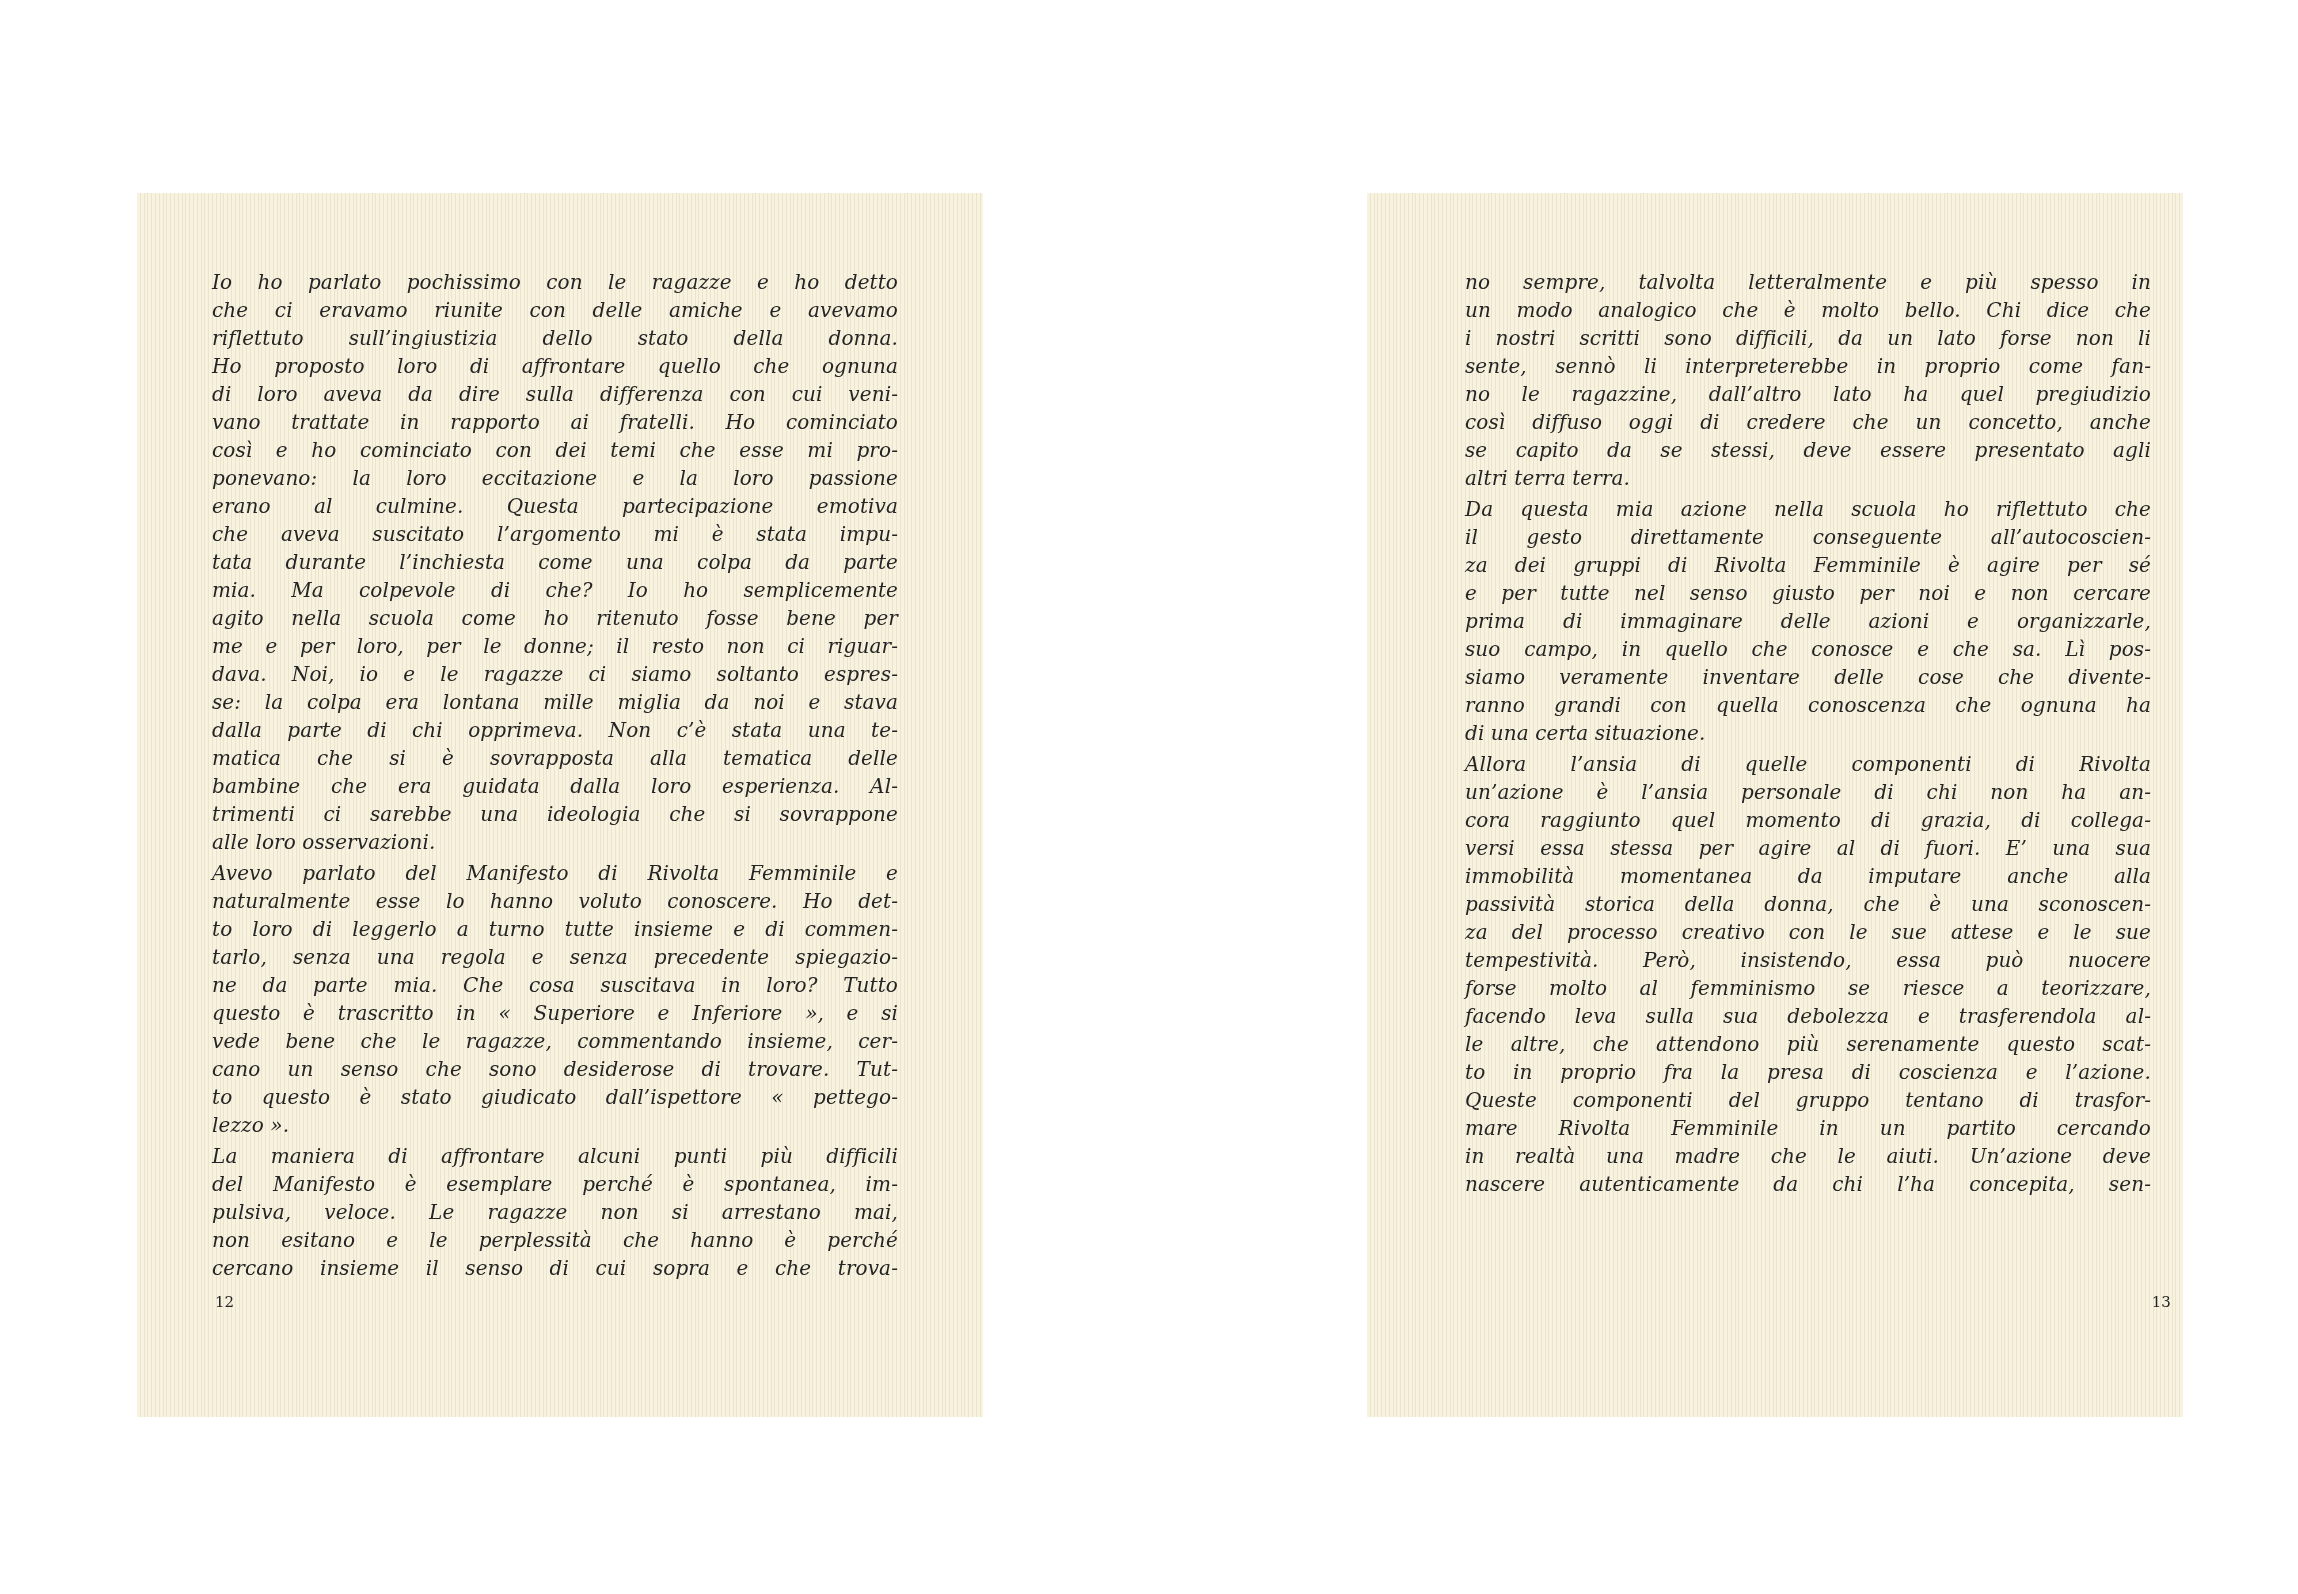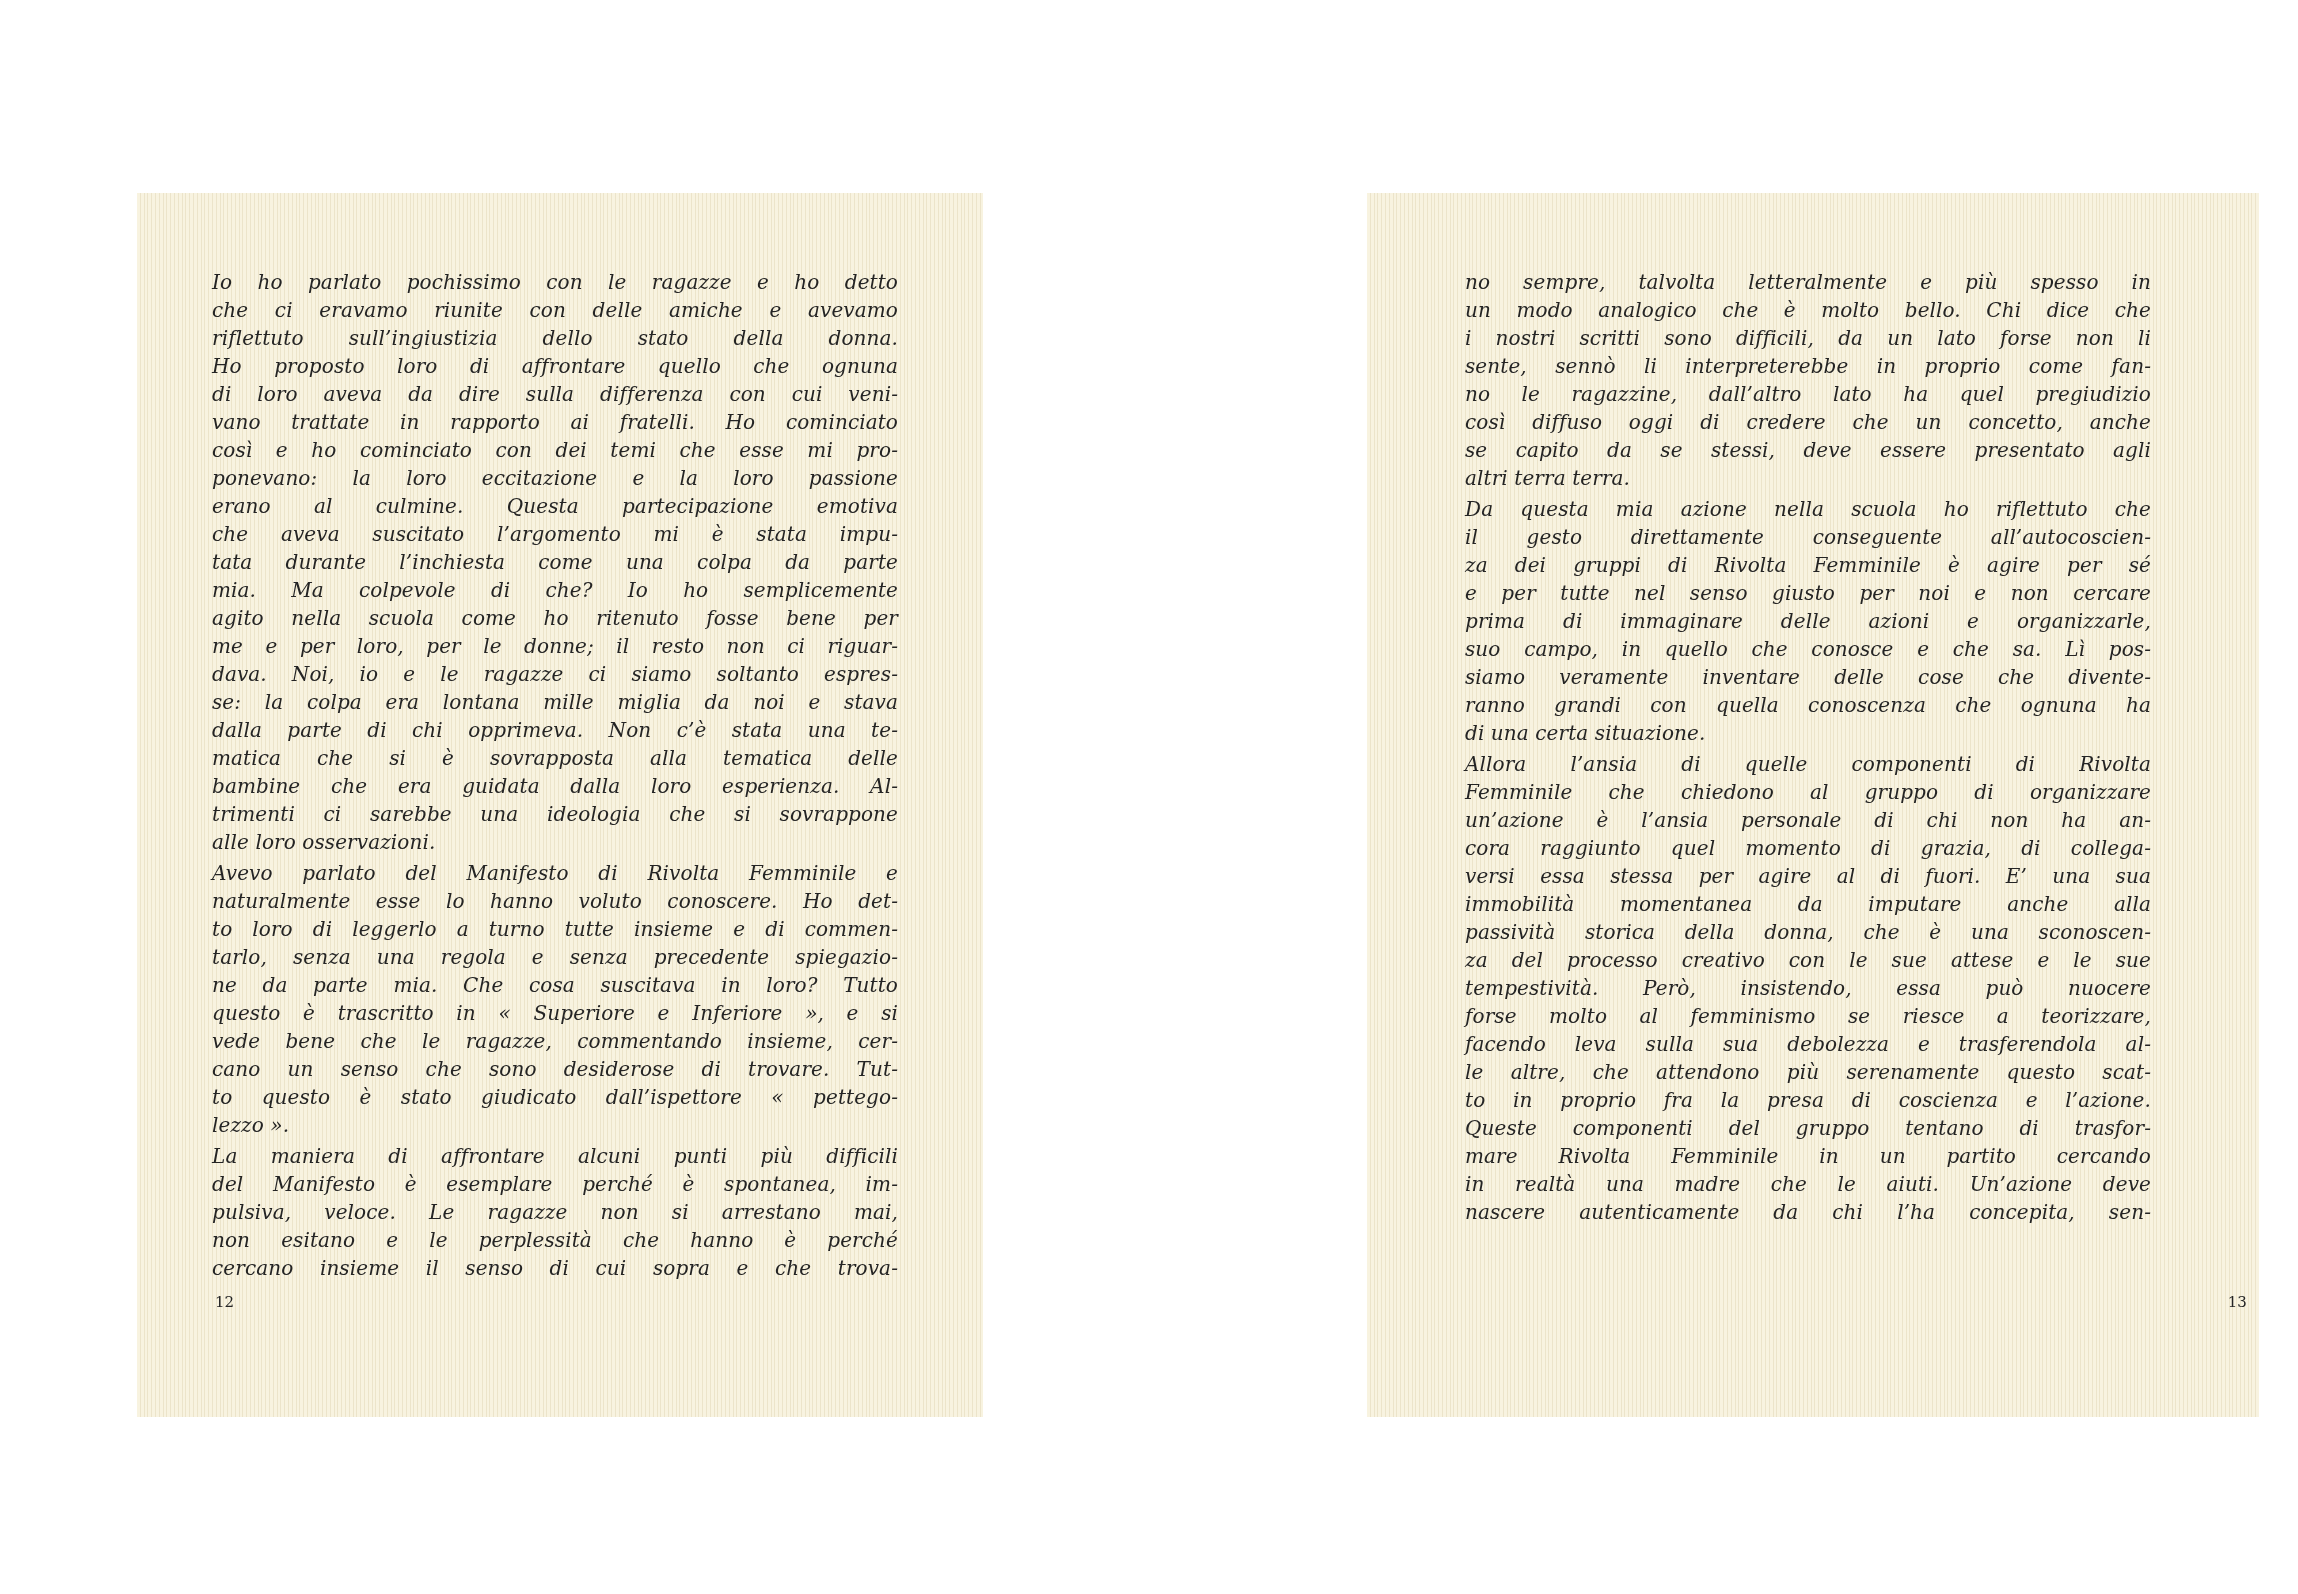--- a/index.html
+++ b/index.html
@@ -15,21 +15,21 @@
     position: absolute;
     top: 193px;
     height: 1224px;
     background: repeating-linear-gradient(
       to right,
       #f8f3e0 0px, #f8f3e0 2.8px,
       #ece4ca 2.8px, #ece4ca 3.8px
     );
   }
   .page-left  { left: 137px;  width: 846px; padding-left: 36px; }
-  .page-right { left: 1367px; width: 892px; }
+  .page-right { left: 1367px; width: 816px; }
   .text-col {
     position: absolute;
     top: 75px;
     width: 686px;
     font-style: italic;
     font-size: 20px;
     line-height: 28px;
     color: #242424;
     letter-spacing: 0.1px;
   }
@@ -119,21 +119,20 @@
           <div class="line just">za dei gruppi di Rivolta Femminile è agire per sé</div>
           <div class="line just">e per tutte nel senso giusto per noi e non cercare</div>
           <div class="line just">prima di immaginare delle azioni e organizzarle,</div>
           <div class="line just">suo campo, in quello che conosce e che sa. Lì pos-</div>
           <div class="line just">siamo veramente inventare delle cose che divente-</div>
           <div class="line just">ranno grandi con quella conoscenza che ognuna ha</div>
           <div class="line">di una certa situazione.</div>
         </div>
         <div class="para">
           <div class="line just">Allora l’ansia di quelle componenti di Rivolta</div>
-          <div class="line just">Femminile che chiedono al gruppo di organizzare</div>
           <div class="line just">un’azione è l’ansia personale di chi non ha an-</div>
           <div class="line just">cora raggiunto quel momento di grazia, di collega-</div>
           <div class="line just">versi essa stessa per agire al di fuori. E’ una sua</div>
           <div class="line just">immobilità momentanea da imputare anche alla</div>
           <div class="line just">passività storica della donna, che è una sconoscen-</div>
           <div class="line just">za del processo creativo con le sue attese e le sue</div>
           <div class="line just">tempestività. Però, insistendo, essa può nuocere</div>
           <div class="line just">forse molto al femminismo se riesce a teorizzare,</div>
           <div class="line just">facendo leva sulla sua debolezza e trasferendola al-</div>
           <div class="line just">le altre, che attendono più serenamente questo scat-</div>

